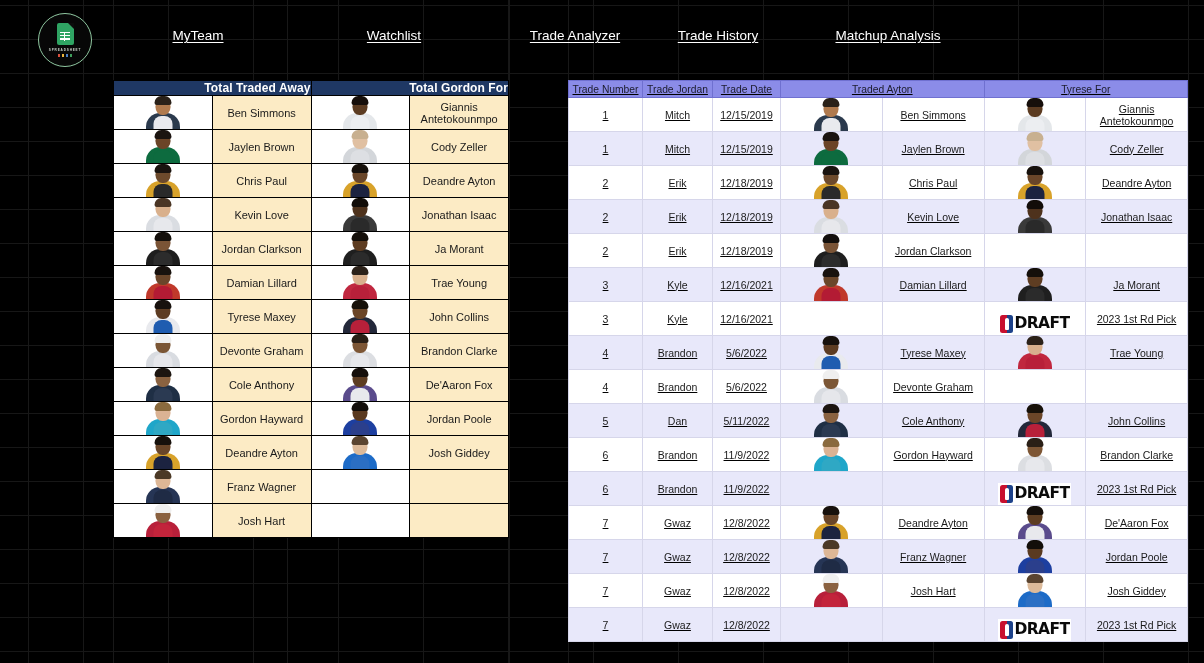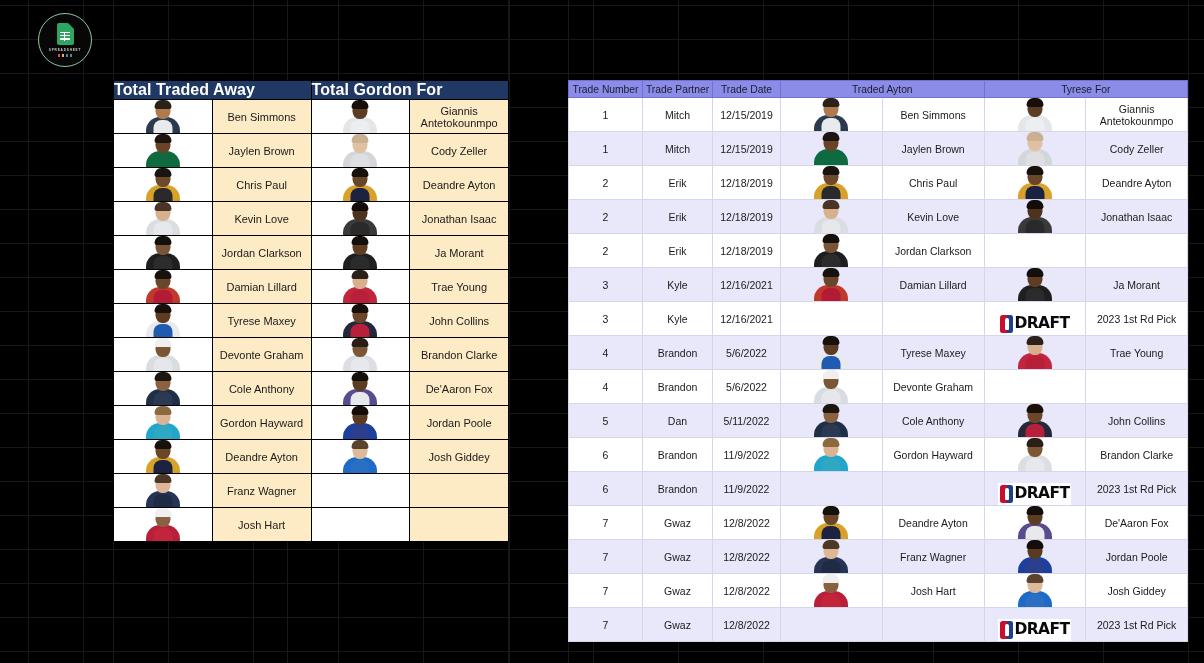--- a/index.html
+++ b/index.html
@@ -91,35 +91,36 @@
   
   .left-table {
     position: absolute; left: 113px; top: 80px;
     width: 396px;
     table-layout: fixed;
   }
   .left-table th {
     height: 15px;
     background: #1f3864;
     color: #ffffff;
-    font-size: 16px;
+    font-size: 12px;
     font-weight: bold;
-    text-align: left;
+    text-align: right;
     letter-spacing: .1px;
   }
   .left-table td { height: 34px; }
   .lt-photo { width: 81px; background: #ffffff; text-align: center; vertical-align: bottom; }
   .lt-name  { width: 117px; background: #fcebc5; text-align: center;
               font-size: 11px; color: #1a1a1a; vertical-align: middle; }
 
   
   .right-table {
     position: absolute; left: 568px; top: 80px;
     width: 620px;
     table-layout: fixed;
+    text-decoration: underline;
   }
   .right-table th {
     height: 17px;
     background: #8b8ce8;
     color: #1b1b2b;
     font-size: 10.3px;
     font-weight: normal;
     text-align: center;
     border: 1px solid #6f70d0;
   }
@@ -217,20 +218,27 @@
     <div class="sheet-icon"></div>
     <div class="logo-text">SPREADSHEET</div>
     <div class="logo-dots">
       <i style="background:#d94f3d"></i>
         <i style="background:#e8b33c"></i>
       <i style="background:#4a7ec4"></i>
         <i style="background:#3f9e5b"></i>
     </div>
   </div>
 
+  <div class="nav">
+    <a style="left:198px">MyTeam</a>
+    <a style="left:394px">Watchlist</a>
+    <a style="left:575px">Trade Analyzer</a>
+    <a style="left:718px">Trade History</a>
+    <a style="left:888px">Matchup Analysis</a>
+  </div>
 
   <table class="left-table">
     <thead>
       <tr>
         <th colspan="2">Total Traded Away</th>
         <th colspan="2">Total Gordon For</th>
       </tr>
     </thead>
     <tbody id="totals-body">
         <tr>
@@ -311,21 +319,21 @@
           <td class="lt-photo"></td>
           <td class="lt-name"></td>
         </tr>
       </tbody>
   </table>
 
   <table class="right-table">
     <thead>
       <tr>
         <th class="rt-num">Trade Number</th>
-        <th class="rt-partner">Trade Partner</th>
+        <th class="rt-partner">Trade Jordan</th>
         <th class="rt-date">Trade Date</th>
         <th colspan="2">Traded Ayton</th>
         <th colspan="2">Tyrese For</th>
       </tr>
     </thead>
     <tbody id="history-body">
         <tr class="odd">
           <td class="rt-num">1</td>
           <td class="rt-partner">Mitch</td>
           <td class="rt-date">12/15/2019</td>

